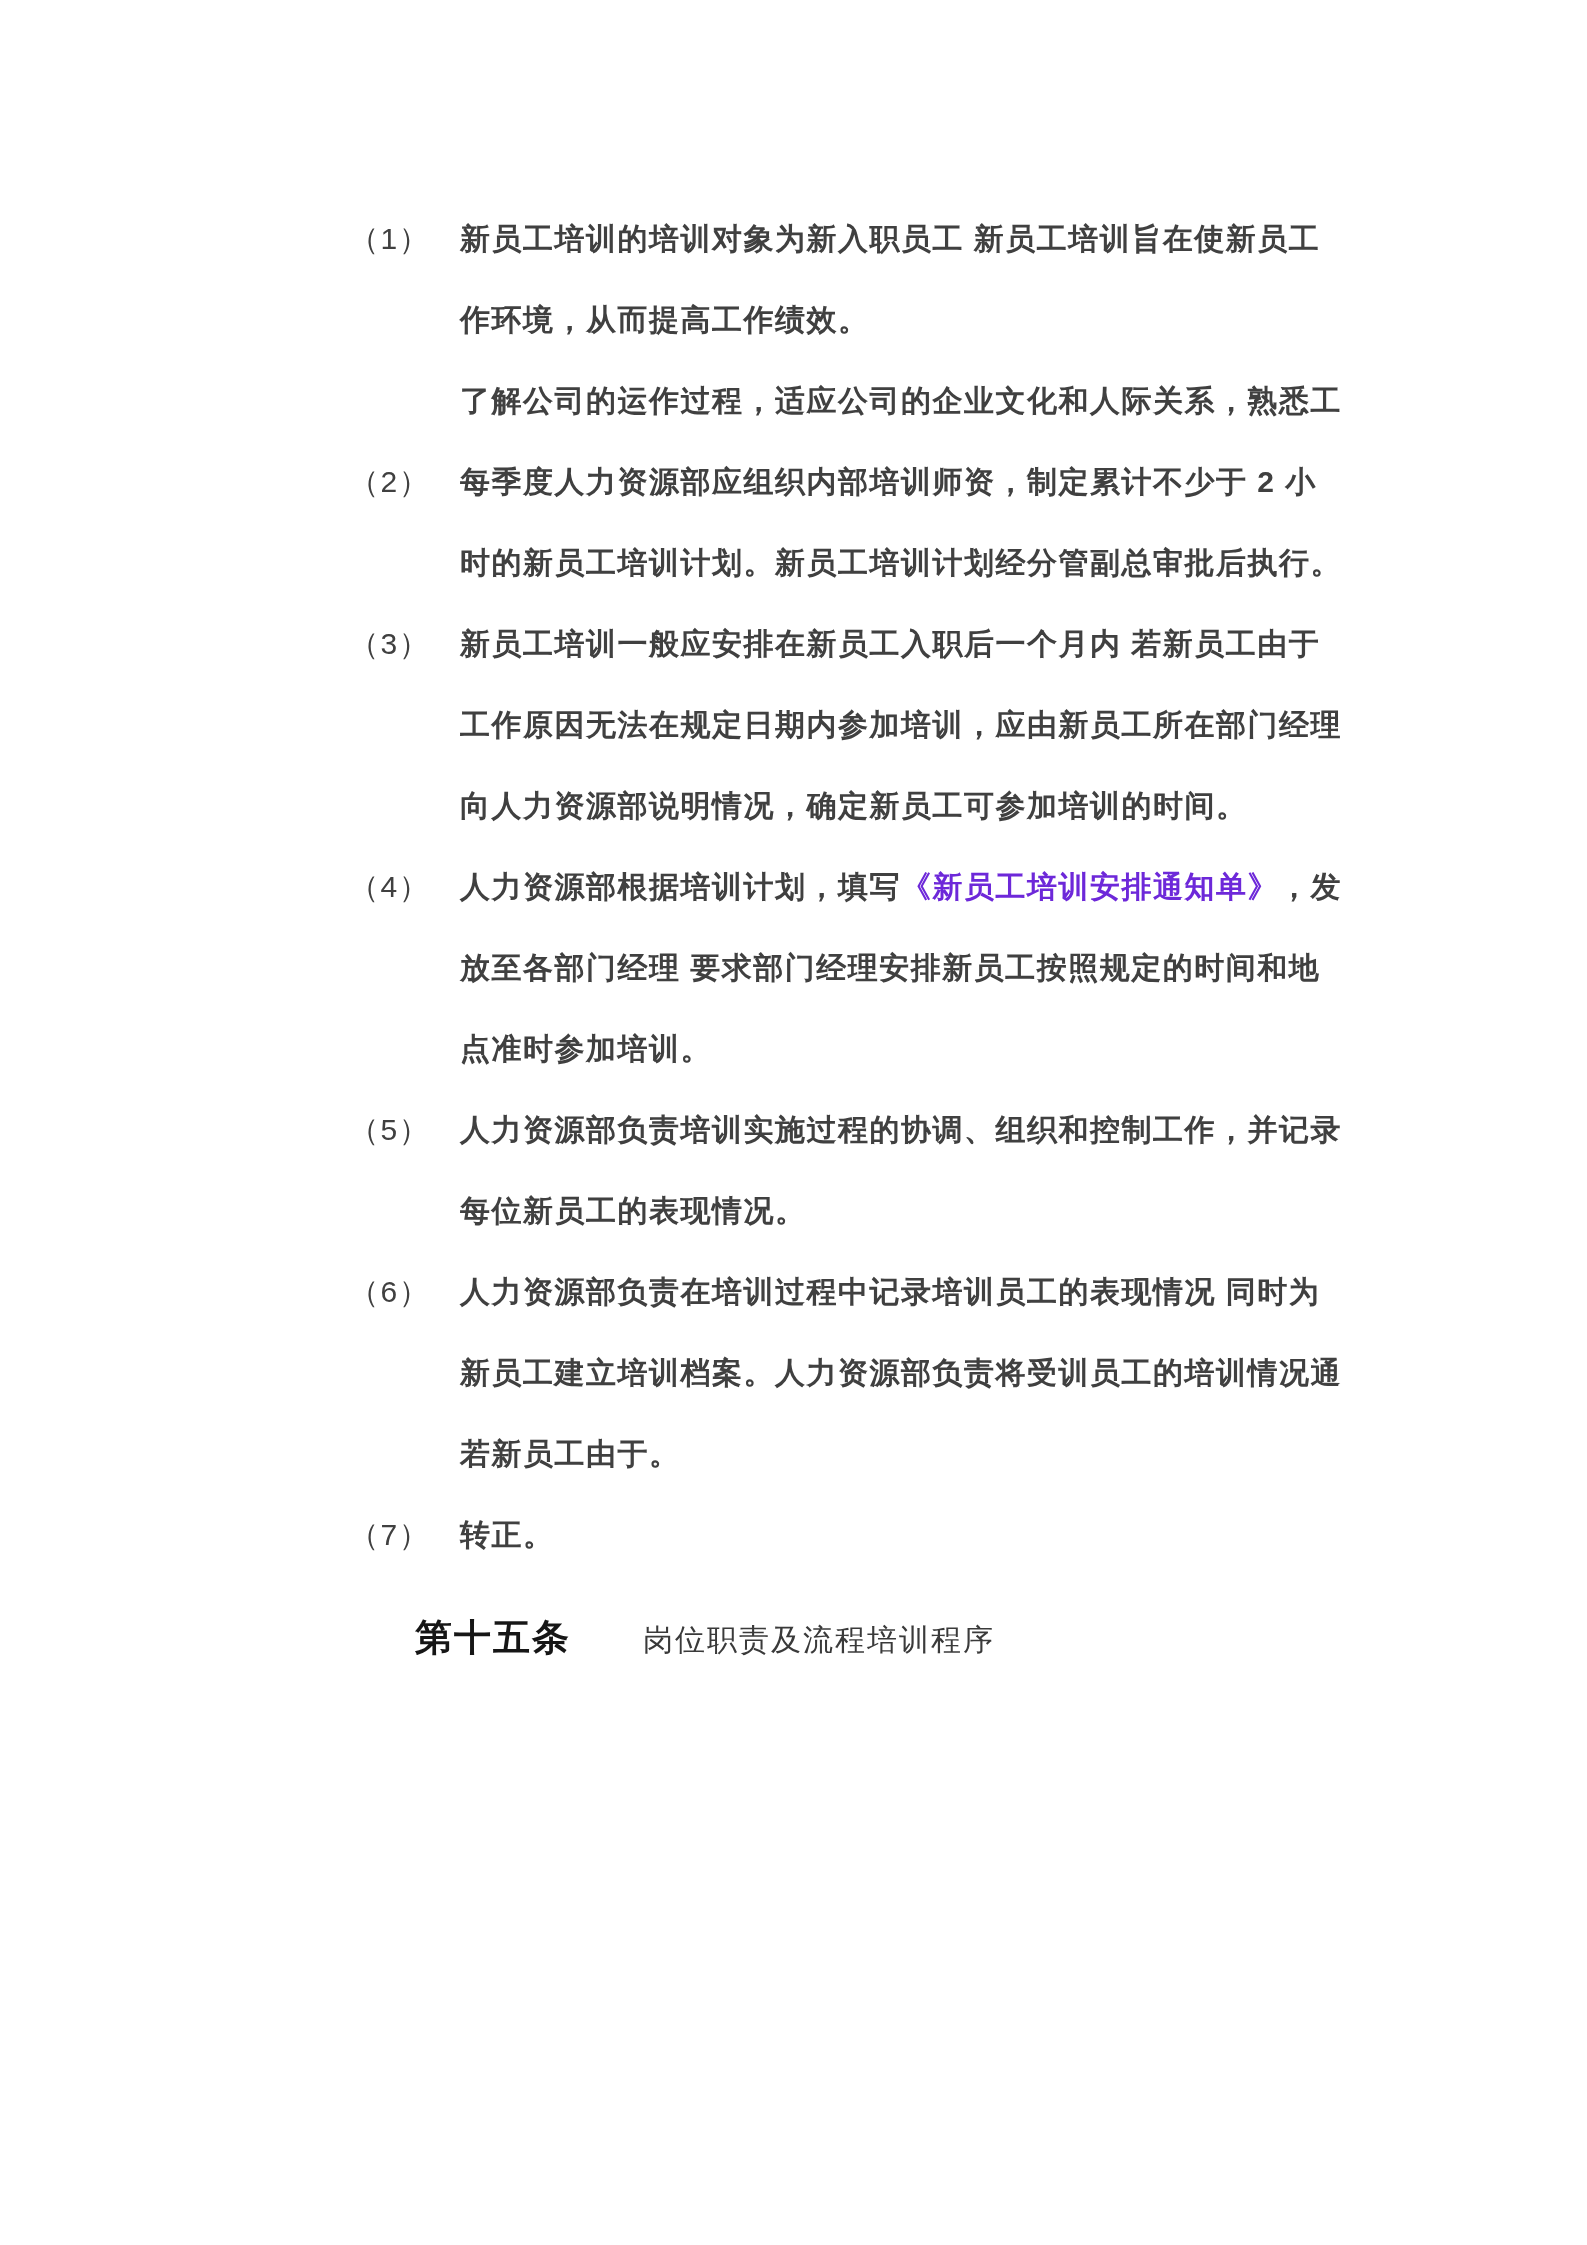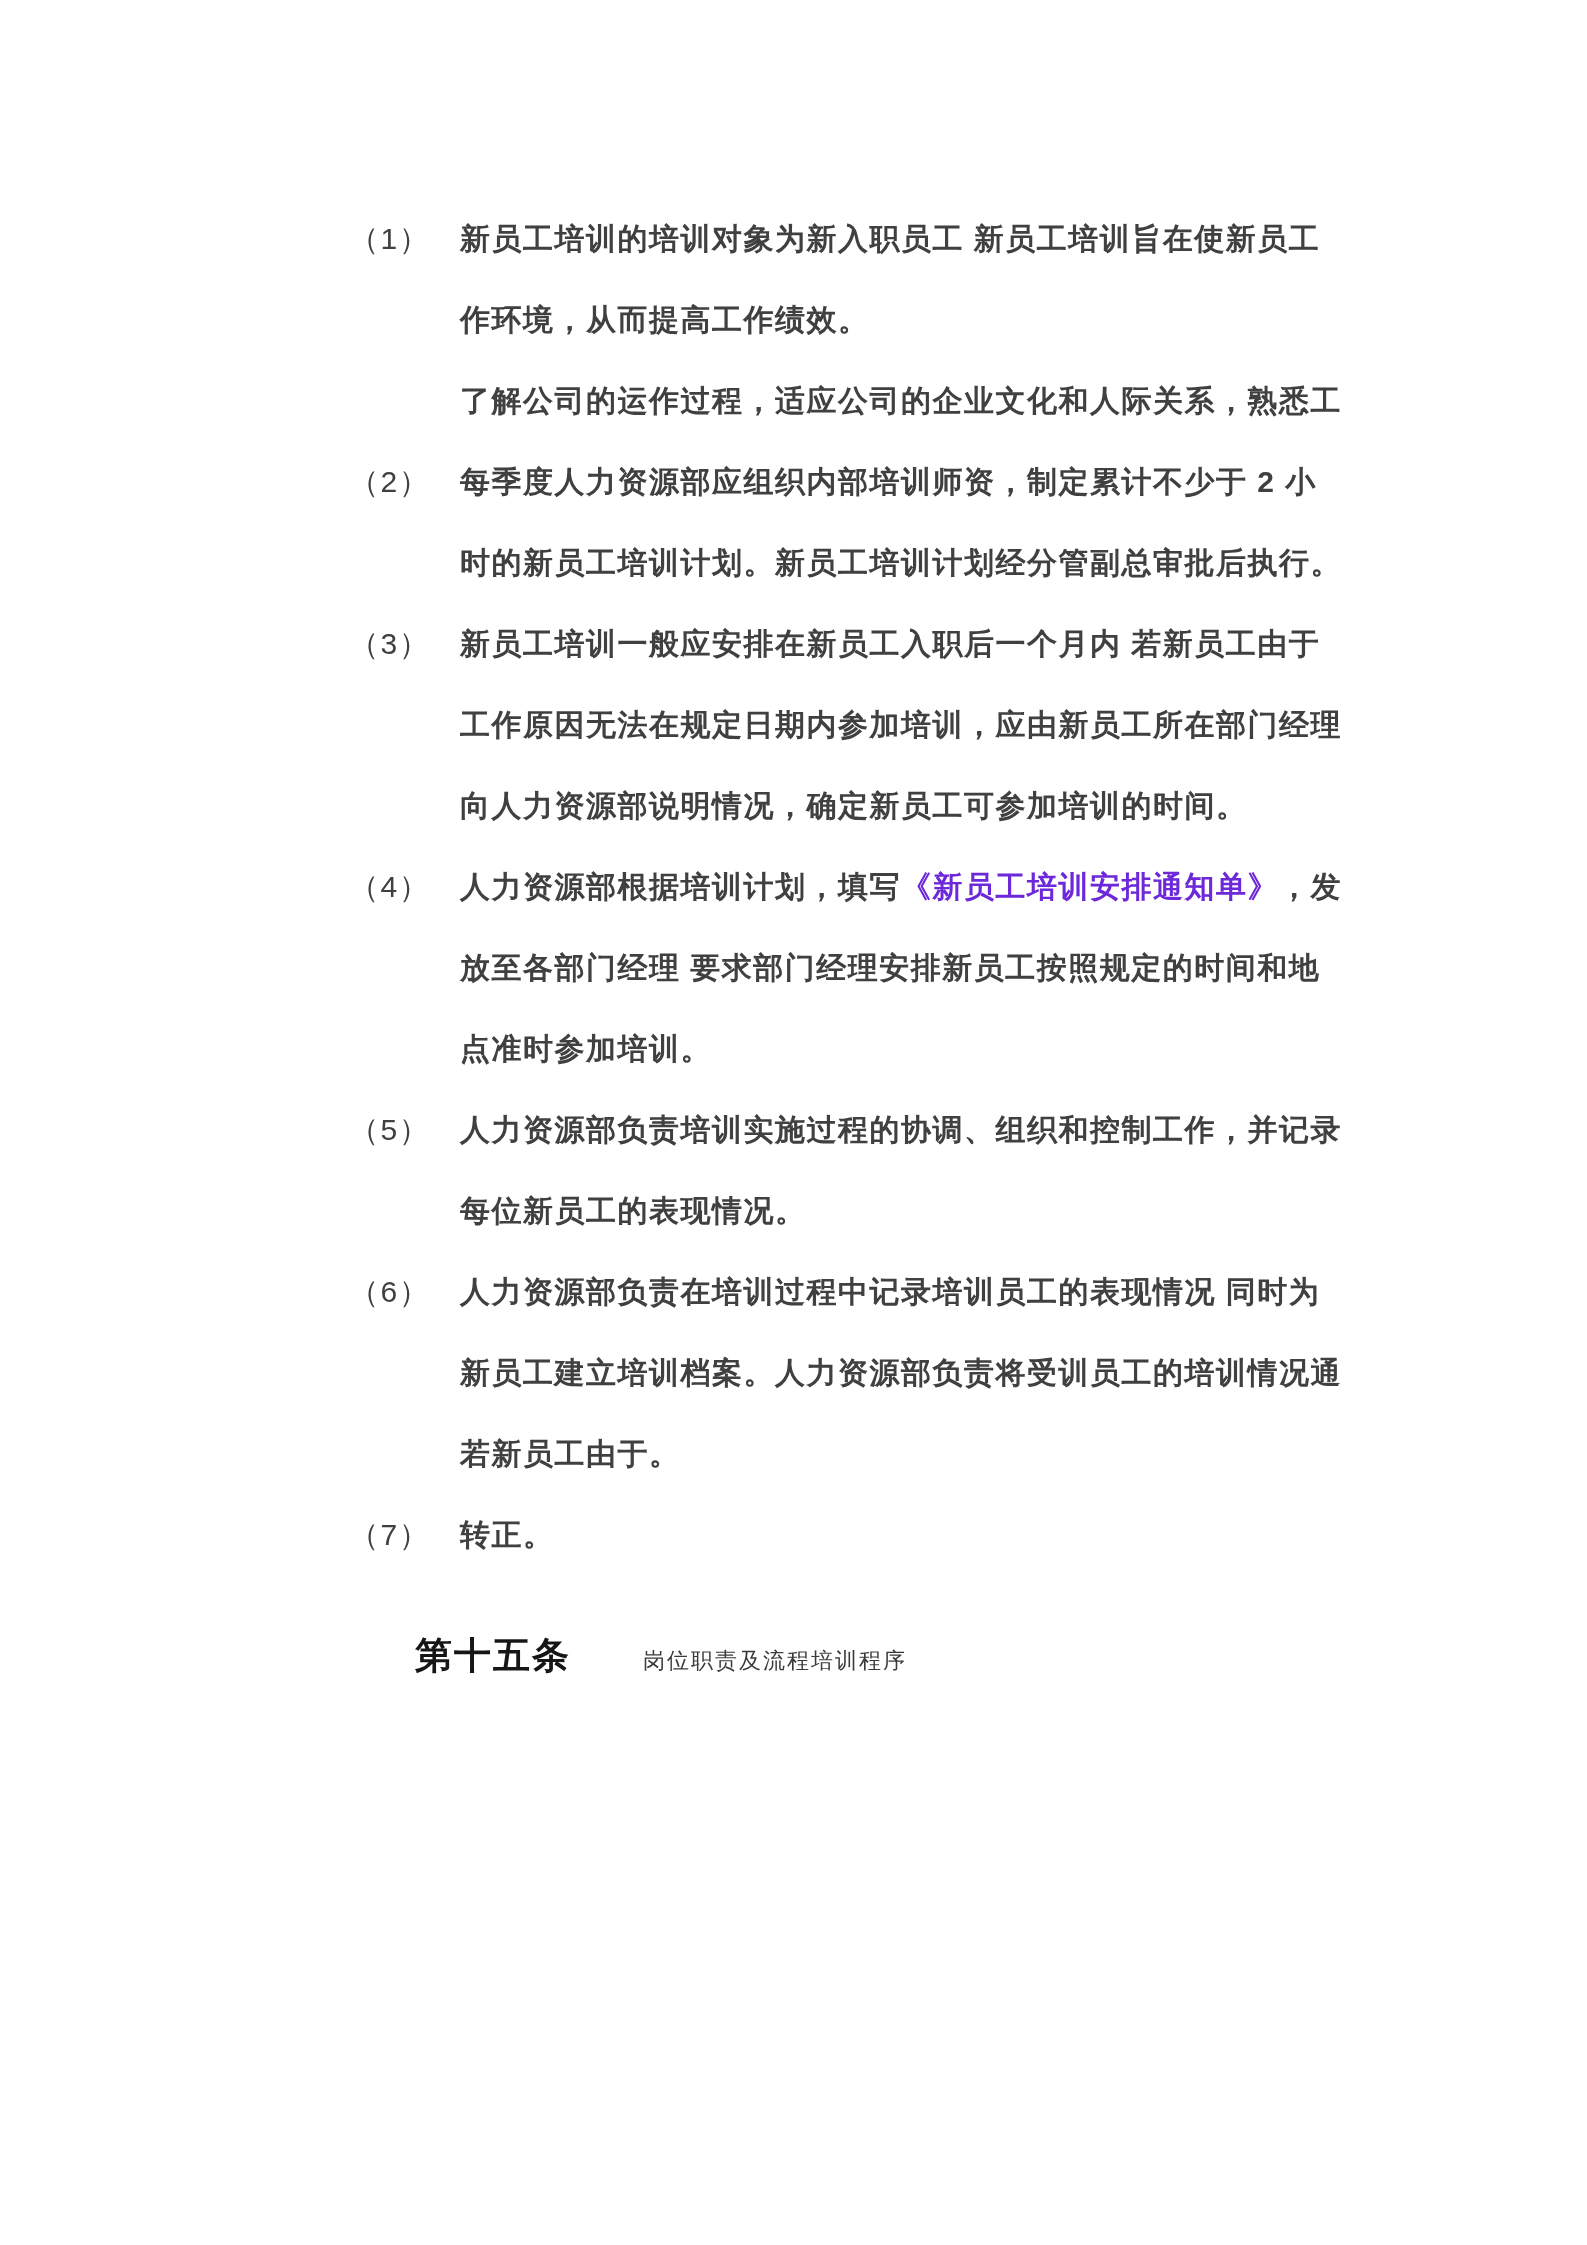--- a/index.html
+++ b/index.html
@@ -37,35 +37,35 @@
   }
   .line {
     line-height: 81px;
     height: 81px;
     white-space: nowrap;
     font-weight: bold;
   }
   .seg { color: inherit; }
   .red { color: #6d28d9; }
   .heading {
-    margin-top: 56px;
+    margin-top: 38px;
     padding-left: 66px;
     display: flex;
     align-items: baseline;
     text-align: center;
   }
   .h-num {
     font-weight: 700;
     font-size: 37px;
     letter-spacing: 2px;
     color: #161616;
   }
   .h-title {
     margin-left: 72px;
-    font-size: 22px;
+    font-size: 30px;
     letter-spacing: 2px;
     color: #3a3a3a;
     font-weight: 400;
   }
 </style>
 </head>
 <body>
 
 <div class="content">
   <div id="numbered-list">

